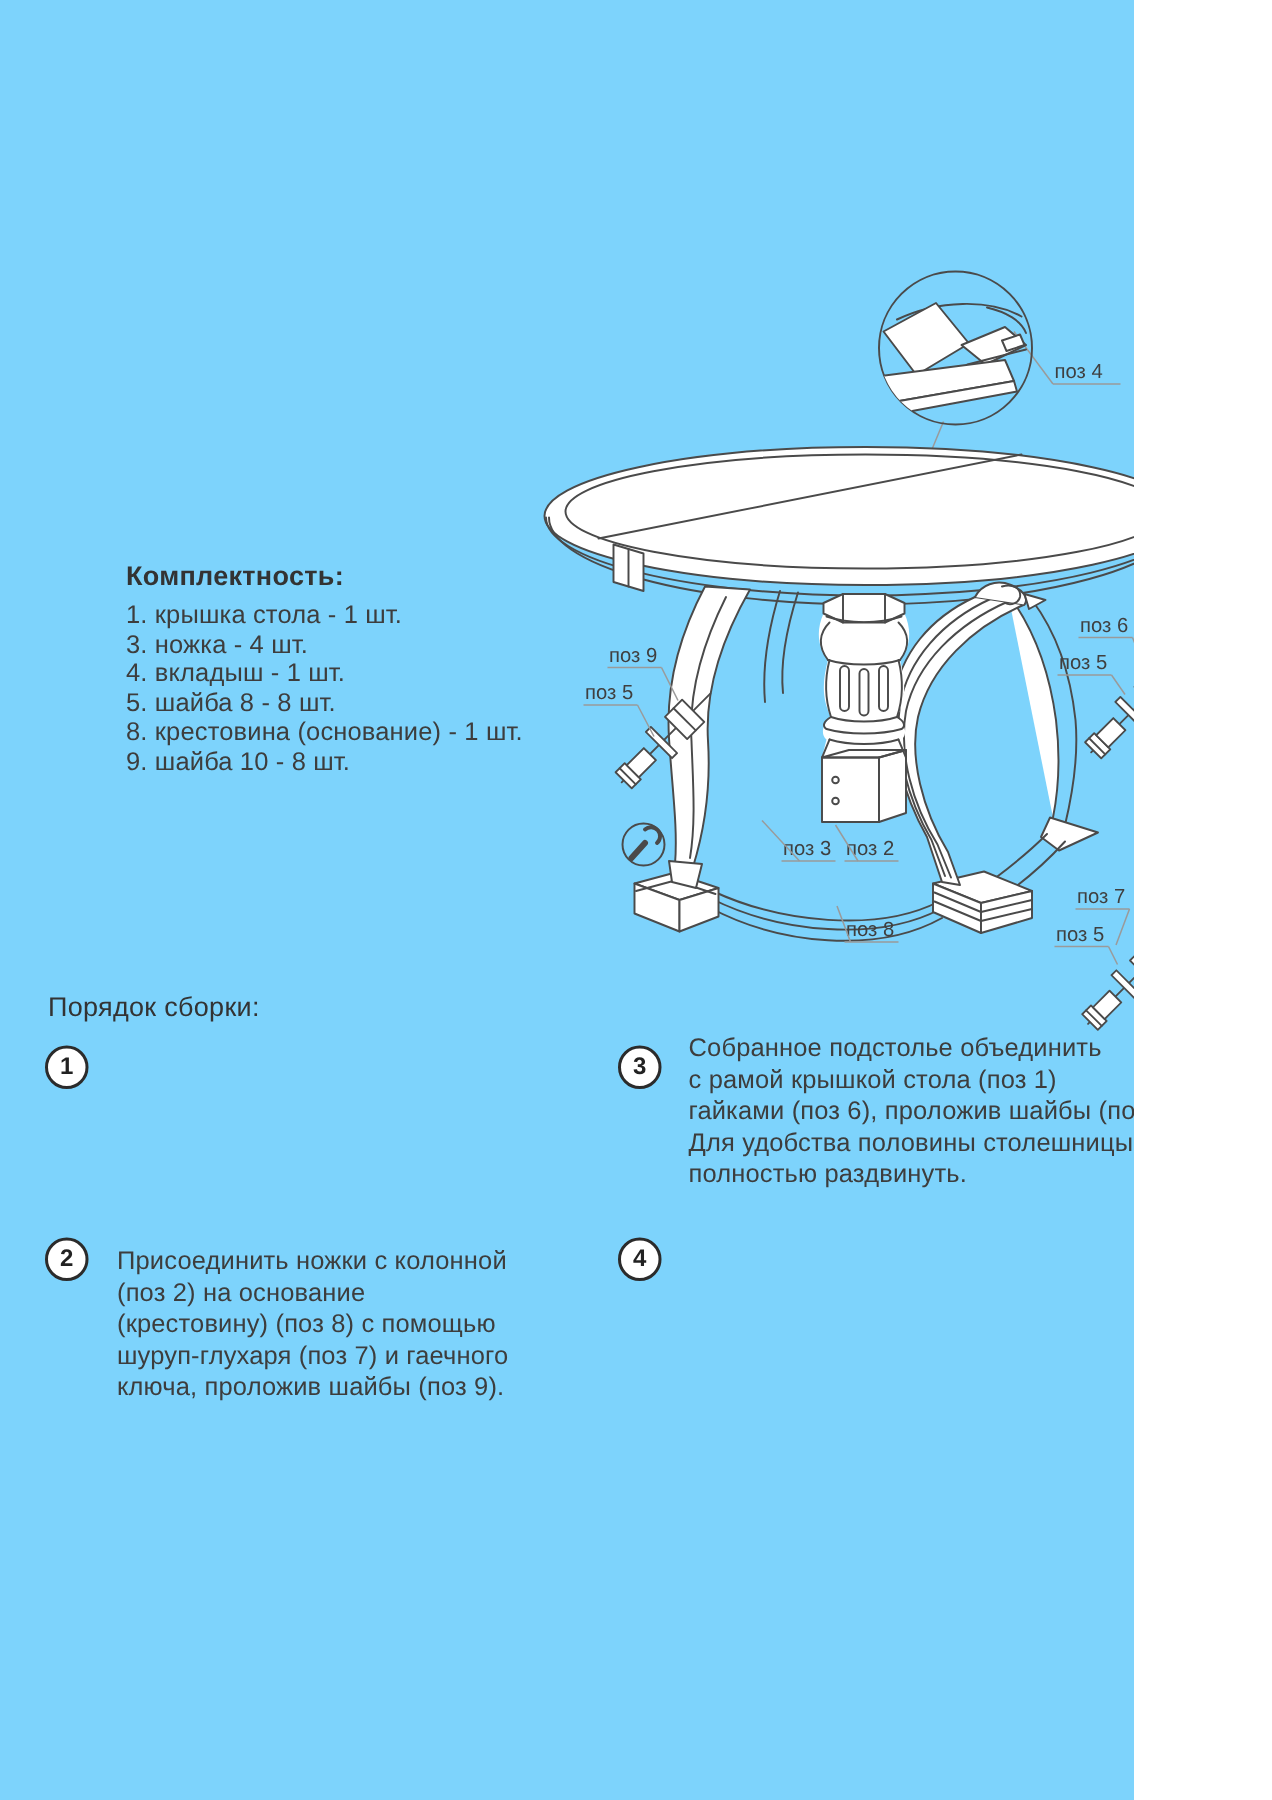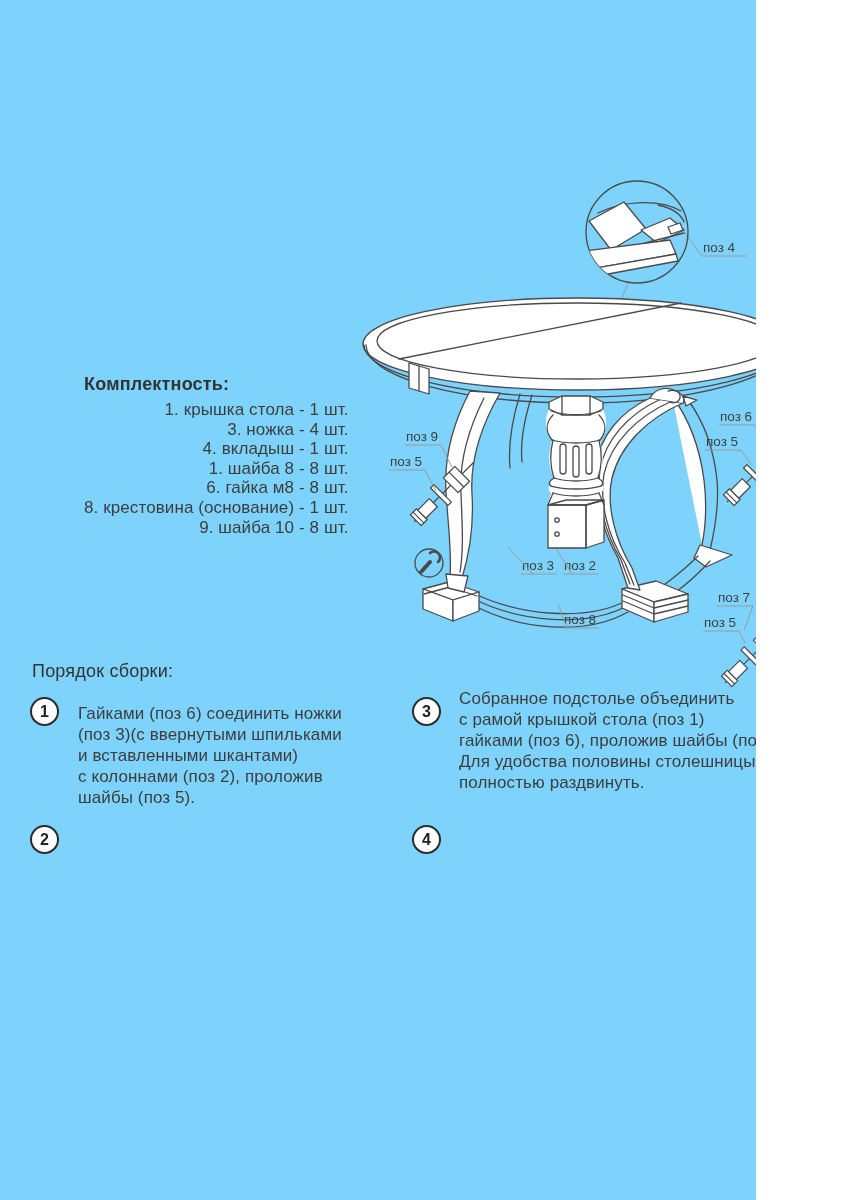--- a/index.html
+++ b/index.html
@@ -3,21 +3,21 @@
 <meta charset="utf-8">
 <style>
   html,body{margin:0;padding:0;background:#fff;}
   .page{
     position:relative;width:756px;height:1200px;background:#7dd3fc;overflow:hidden;
     font-family:"Liberation Sans", sans-serif;color:#3d3d3d;
   }
   .diagram-svg{position:absolute;left:0;top:0;}
   .parts{position:absolute;left:40px;top:374px;margin-left:44px;}
   .parts-title{font-size:18px;font-weight:bold;color:#333;letter-spacing:.2px;}
-  .parts-items{margin-top:5px;font-size:17px;line-height:19.6px;letter-spacing:.1px;white-space:nowrap;text-align:right;}
+  .parts-items{margin-top:5px;font-size:17px;line-height:19.6px;letter-spacing:.1px;white-space:nowrap;}
   .assembly-title{position:absolute;left:32px;top:661px;font-size:18px;font-weight:normal;color:#333;letter-spacing:.2px;}
   .step-num{
     position:absolute;width:29px;height:29px;border:2px solid #2b2b2b;border-radius:50%;
     display:flex;align-items:center;justify-content:center;
     font-size:16px;font-weight:bold;color:#222;box-sizing:border-box;background:#fff;
   }
   .step-text{position:absolute;font-size:17px;line-height:21px;letter-spacing:.1px;white-space:pre-line;color:#3d3d3d;}
   .callout-label{font-size:13.5px;fill:#3f3f3f;font-family:"Liberation Sans", sans-serif;}
   .draw{stroke:#4a4a4a;stroke-width:1.3;fill:none;stroke-linecap:round;stroke-linejoin:round;}
   .lead{stroke:#9a9a9a;stroke-width:1;fill:none;}
@@ -198,37 +198,36 @@
       <line class="lead" x1="739" y1="631" x2="745" y2="643"></line>
     </g>
   </svg>
 
   <div class="parts">
     <div class="parts-title">Комплектность:</div>
     <div class="parts-items">
       <div>1. крышка стола - 1 шт.</div>
       <div>3. ножка - 4 шт.</div>
       <div>4. вкладыш - 1 шт.</div>
-      <div>1. шайба 8 - 8 шт.</div>
-      <div>6. гайка м8 - 8 шт.</div>
+      <div>5. шайба 8 - 8 шт.</div>
       <div>8. крестовина (основание) - 1 шт.</div>
       <div>9. шайба 10 - 8 шт.</div>
     </div>
   </div>
 
   <div class="assembly-title">Порядок сборки:</div>
 
   <div class="step-num" style="left:30px;top:697px;">1</div>
-  <div class="step-text" style="left:78px;top:703px;width:300px;">Гайками (поз 6) соединить ножки
-(поз 3)(с ввернутыми шпильками
-и вставленными шкантами)
-с колоннами (поз 2), проложив
-шайбы (поз 5).</div>
 
   <div class="step-num" style="left:30px;top:825px;">2</div>
+  <div class="step-text" style="left:78px;top:830px;width:300px;">Присоединить ножки с колонной
+(поз 2) на основание
+(крестовину) (поз 8) с помощью
+шуруп-глухаря (поз 7) и гаечного
+ключа, проложив шайбы (поз 9).</div>
 
   <div class="step-num" style="left:412px;top:697px;">3</div>
   <div class="step-text" style="left:459px;top:688px;width:390px;">Собранное подстолье объединить
 с рамой крышкой стола (поз 1)
 гайками (поз 6), проложив шайбы (поз 5).
 Для удобства половины столешницы
 полностью раздвинуть.</div>
 
   <div class="step-num" style="left:412px;top:825px;">4</div>
 

